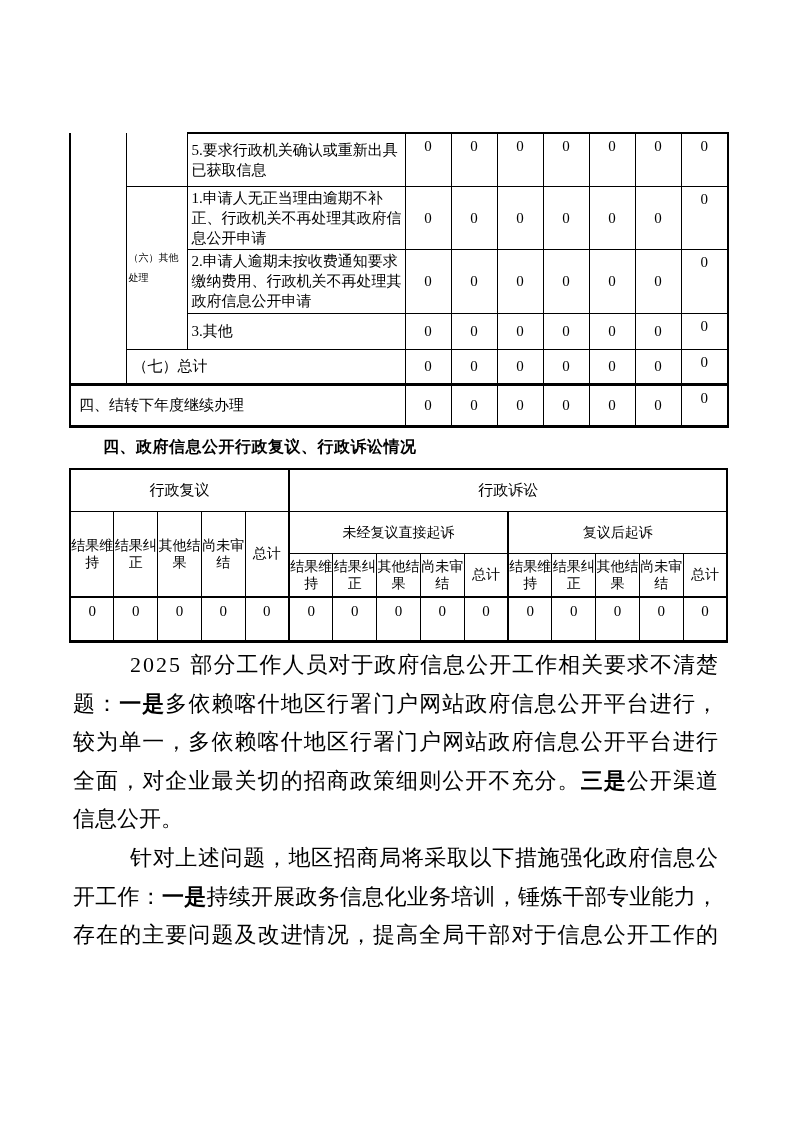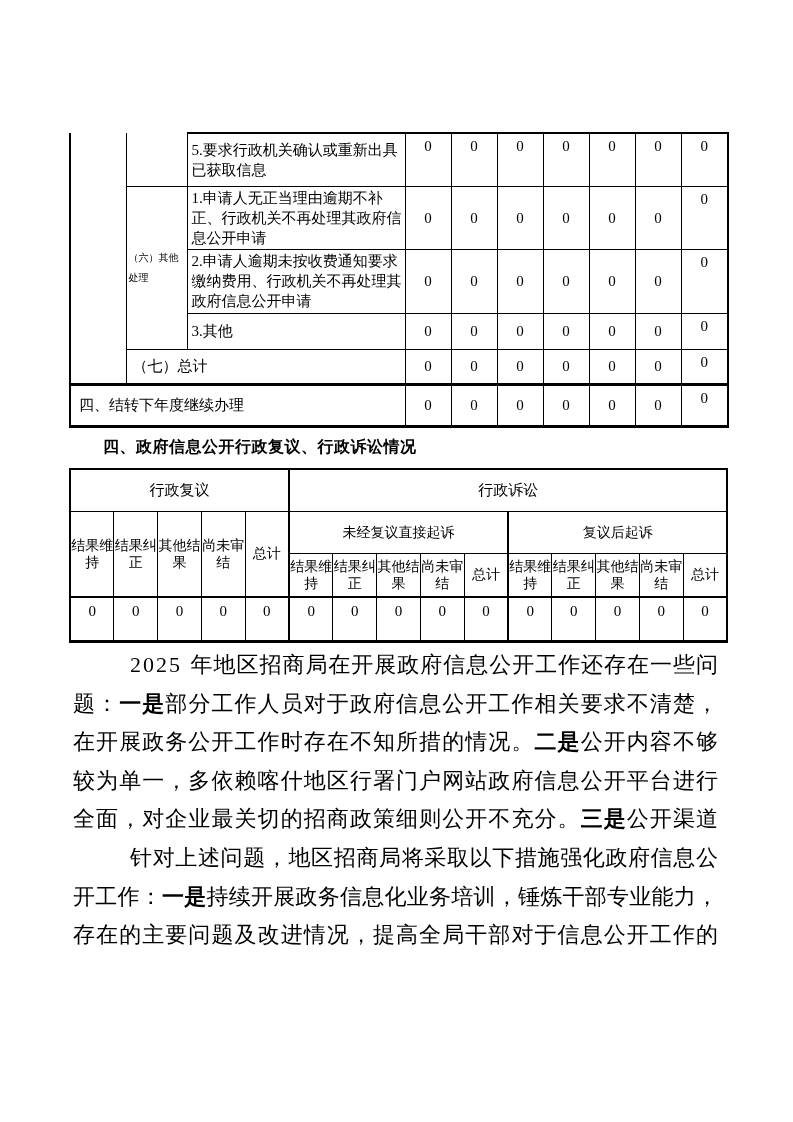--- a/index.html
+++ b/index.html
@@ -229,23 +229,23 @@
       <td>0</td>
       <td>0</td>
       <td>0</td>
       <td class="rgt">0</td>
     </tr>
   </tbody>
     </table>
 
 
   <div class="bodytext">
-    <div class="bline ind"><span class="num">2025 </span><span>年地区招商局在开展政府信息公开工作还存在一些问</span></div>
-    <div class="bline"><span>题：</span><span class="b">一是</span><span>部分工作人员对于政府信息公开工作相关要求不清楚，</span></div>
-    <div class="bline"><span>在开展政务公开工作时存在不知所措的情况。</span><span class="b">二是</span><span>公开内容不够</span></div>
+    <div class="bline ind"><span class="num">2025 </span><span>部分工作人员对于政府信息公开工作相关要求不清楚</span></div>
+    <div class="bline"><span>题：</span><span class="b">一是</span><span>多依赖喀什地区行署门户网站政府信息公开平台进行，</span></div>
     <div class="bline"><span>较为单一，多依赖喀什地区行署门户网站政府信息公开平台进行</span></div>
     <div class="bline"><span>全面，对企业最关切的招商政策细则公开不充分。</span><span class="b">三是</span><span>公开渠道</span></div>
+    <div class="bline lastleft"><span>信息公开。</span></div>
     <div class="bline ind"><span>针对上述问题，地区招商局将采取以下措施强化政府信息公</span></div>
     <div class="bline"><span>开工作：</span><span class="b">一是</span><span>持续开展政务信息化业务培训，锤炼干部专业能力，</span></div>
     <div class="bline"><span>存在的主要问题及改进情况，提高全局干部对于信息公开工作的</span></div>
   </div>
 
 </div>
 
 </body></html>

